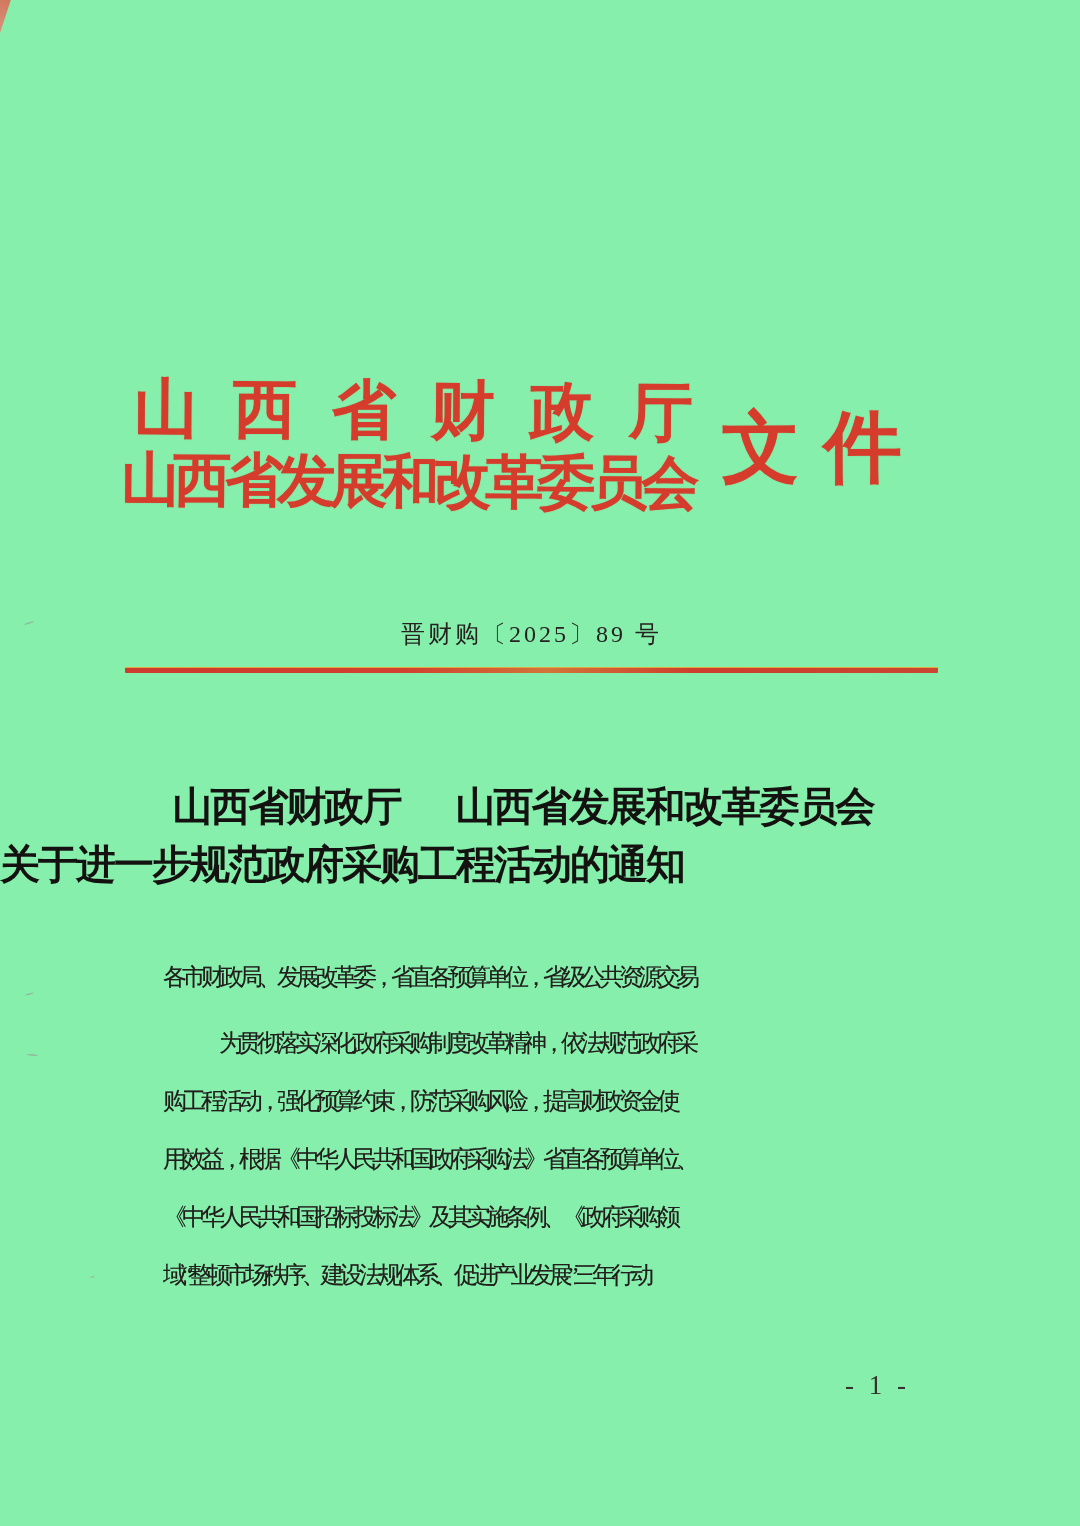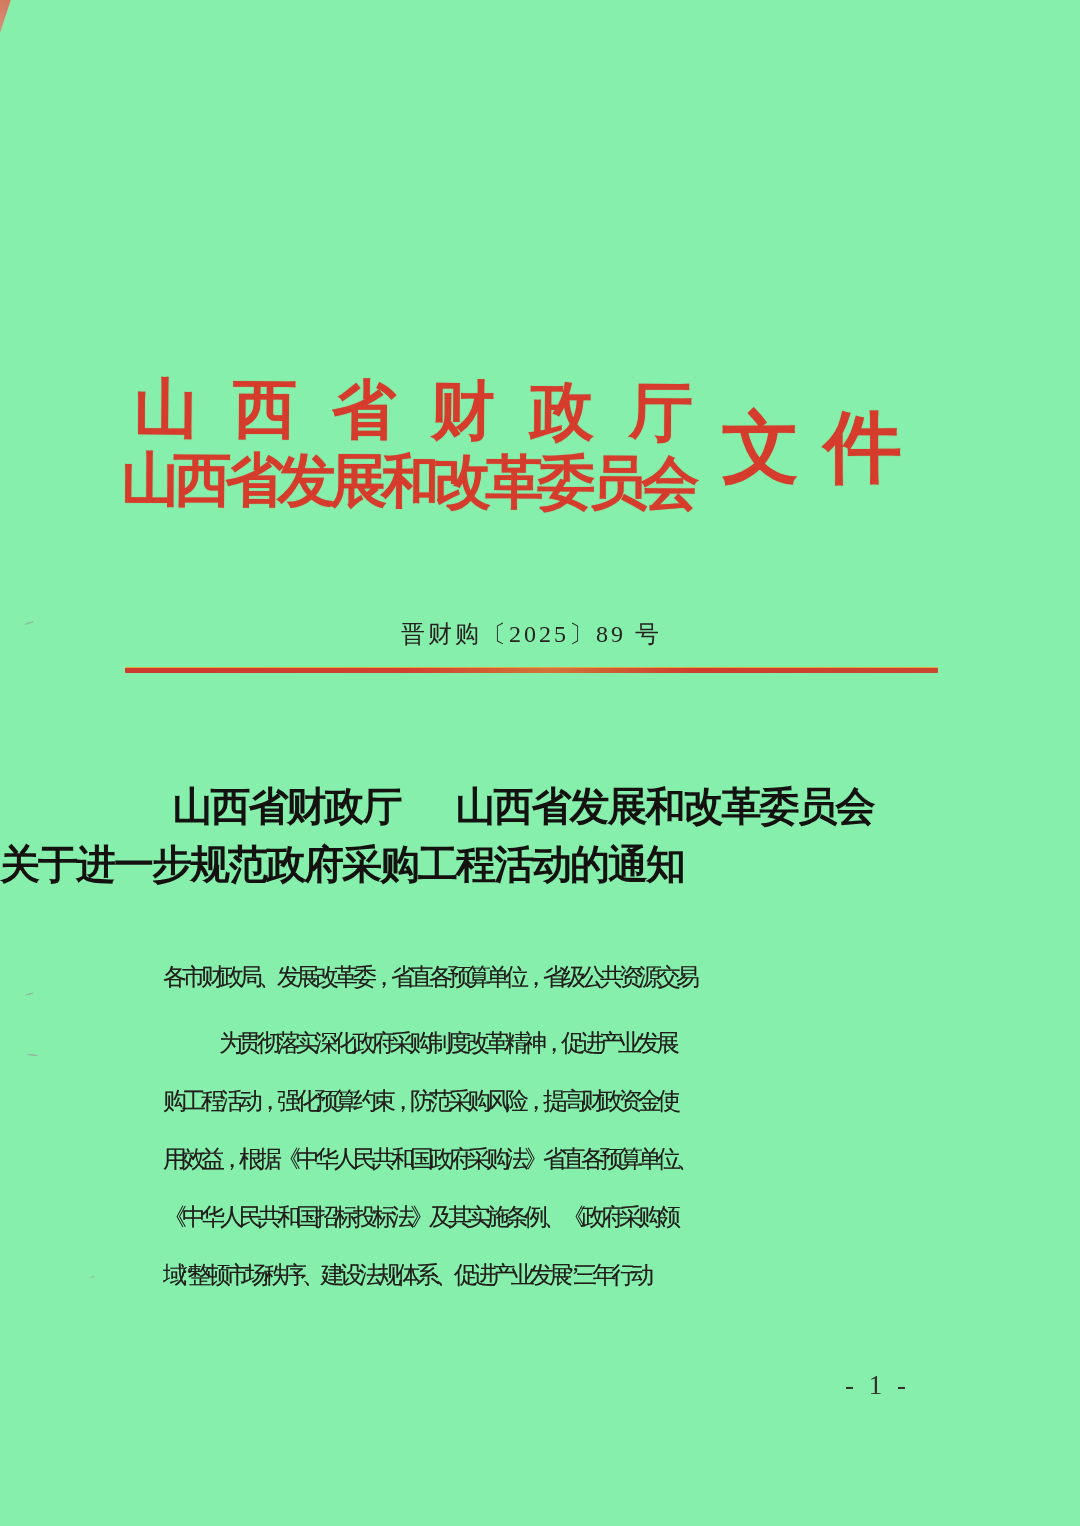--- a/index.html
+++ b/index.html
@@ -201,21 +201,21 @@
     <span>山西省财政厅</span>
     <span>山西省发展和改革委员会</span>
   </div>
   <div class="title-line2">关于进一步规范政府采购工程活动的通知</div>
 
   <div class="body-block">
     <div class="salutation">
       <div class="body-line">各市财政局、发展改革委，省直各预算单位，省级公共资源交易</div>
     </div>
     <div class="paragraph">
-      <div class="body-line indent-first">为贯彻落实深化政府采购制度改革精神，促进产业发展</div>
+      <div class="body-line indent-first">为贯彻落实深化政府采购制度改革精神，依法规范政府采</div>
       <div class="body-line">购工程活动，强化预算约束，防范采购风险，提高财政资金使</div>
       <div class="body-line">用效益，根据《中华人民共和国政府采购法》省直各预算单位、</div>
       <div class="body-line">《中华人民共和国招标投标法》及其实施条例、《政府采购领</div>
       <div class="body-line">域“整顿市场秩序、建设法规体系、促进产业发展”三年行动</div>
     </div>
   </div>
 
   <div class="page-number">- 1 -</div>
 
 </div>

